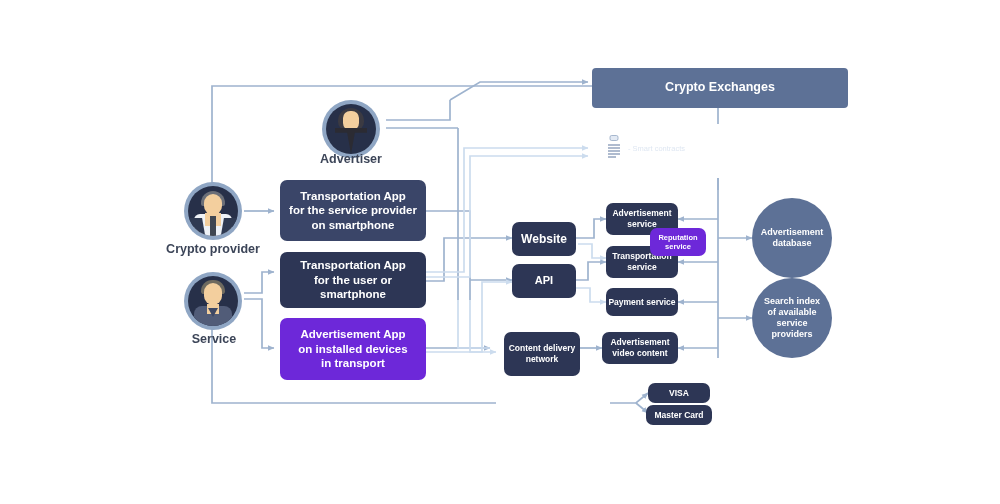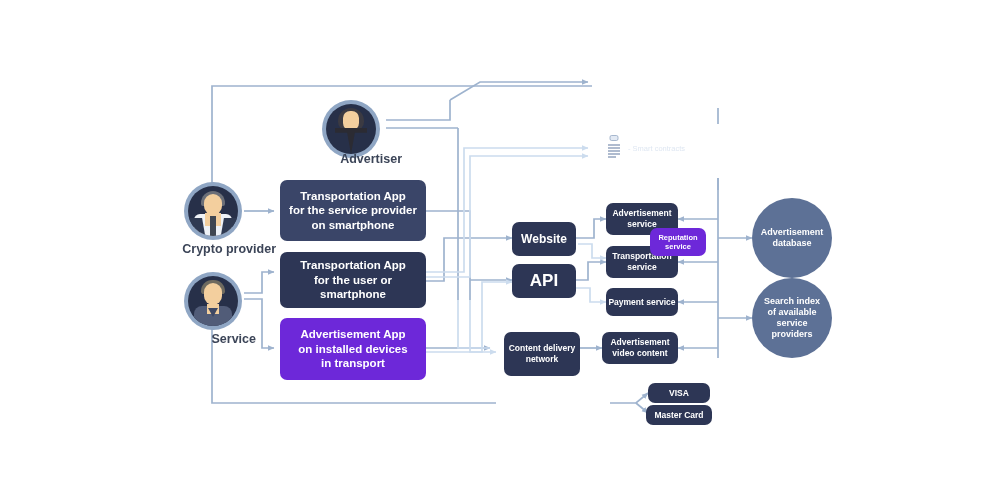--- a/index.html
+++ b/index.html
@@ -19,21 +19,21 @@
   .circlenode{position:absolute;border-radius:50%;background:#5d7196;color:#fff;
      display:flex;align-items:center;justify-content:center;text-align:center;
      font-weight:bold;line-height:1.25;z-index:3;}
 
   
   .avatar{position:absolute;z-index:4;}
   .avatar .ring{position:absolute;left:0;top:0;width:100%;height:100%;
      border-radius:50%;background:#8fa6c4;}
   .avatar .disc{position:absolute;left:4px;top:4px;right:4px;bottom:4px;
      border-radius:50%;background:#273049;overflow:hidden;}
-  .av-label{position:absolute;text-align:right;color:#3c4558;font-weight:bold;z-index:4;}
+  .av-label{position:absolute;text-align:center;color:#3c4558;font-weight:bold;z-index:4;}
 
   .lbl-smart{position:absolute;color:#dfe7f2;font-weight:normal;z-index:4;}
   .clip{position:absolute;z-index:4;}
 </style>
 </head>
 <body>
 
 <div id="stage">
 
   <svg id="wires" viewBox="0 0 1000 504" xmlns="http://www.w3.org/2000/svg">
@@ -97,20 +97,23 @@
 
       <path d="M576,288 L590,288 L590,302 L606,302" marker-end="url(#ar-p)"></path>
 
       <path d="M578,244 L592,244 L592,258 L606,258" marker-end="url(#ar-p)"></path>
 
       <path d="M458,300 L458,348 L490,348"></path>
       <path d="M470,330 L470,352 L496,352" marker-end="url(#ar-p)"></path>
     </g>
   </svg>
 
+  <div class="node banner" style="left:592px;top:68px;width:256px;height:40px;font-size:12.5px;">
+    <span>Crypto Exchanges</span>
+  </div>
 
 
   <svg class="clip" style="left:604px;top:135px;" width="20" height="28" viewBox="0 0 20 28">
     <rect x="1" y="3" width="18" height="24" rx="2" fill="#ffffff"></rect>
     <rect x="6" y="0.5" width="8" height="5" rx="1.6" fill="#e3eaf4" stroke="#93a7c3" stroke-width="0.8"></rect>
     <g stroke="#6d83a8" stroke-width="1.1">
       <line x1="4" y1="10" x2="16" y2="10"></line>
       <line x1="4" y1="13" x2="16" y2="13"></line>
       <line x1="4" y1="16" x2="16" y2="16"></line>
       <line x1="4" y1="19" x2="16" y2="19"></line>
@@ -170,21 +173,21 @@
 
   <div class="node slate" style="left:280px;top:318px;width:146px;height:62px;font-size:11.5px;white-space:pre-line;">
     <span>Advertisement App
 on installed devices
 in transport</span>
   </div>
 
   <div class="node dark" style="left:512px;top:222px;width:64px;height:34px;font-size:12px;">
     <span>Website</span>
   </div>
-  <div class="node dark" style="left:512px;top:264px;width:64px;height:34px;font-size:17px;">
+  <div class="node dark" style="left:512px;top:264px;width:64px;height:34px;font-size:11px;">
     <span>API</span>
   </div>
 
   <div class="node dark" style="left:606px;top:203px;width:72px;height:32px;font-size:8.5px;white-space:pre-line;">
     <span>Advertisement
 service</span>
   </div>
 
   <div class="node dark" style="left:606px;top:246px;width:72px;height:32px;font-size:8.5px;white-space:pre-line;">
     <span>Transportation

